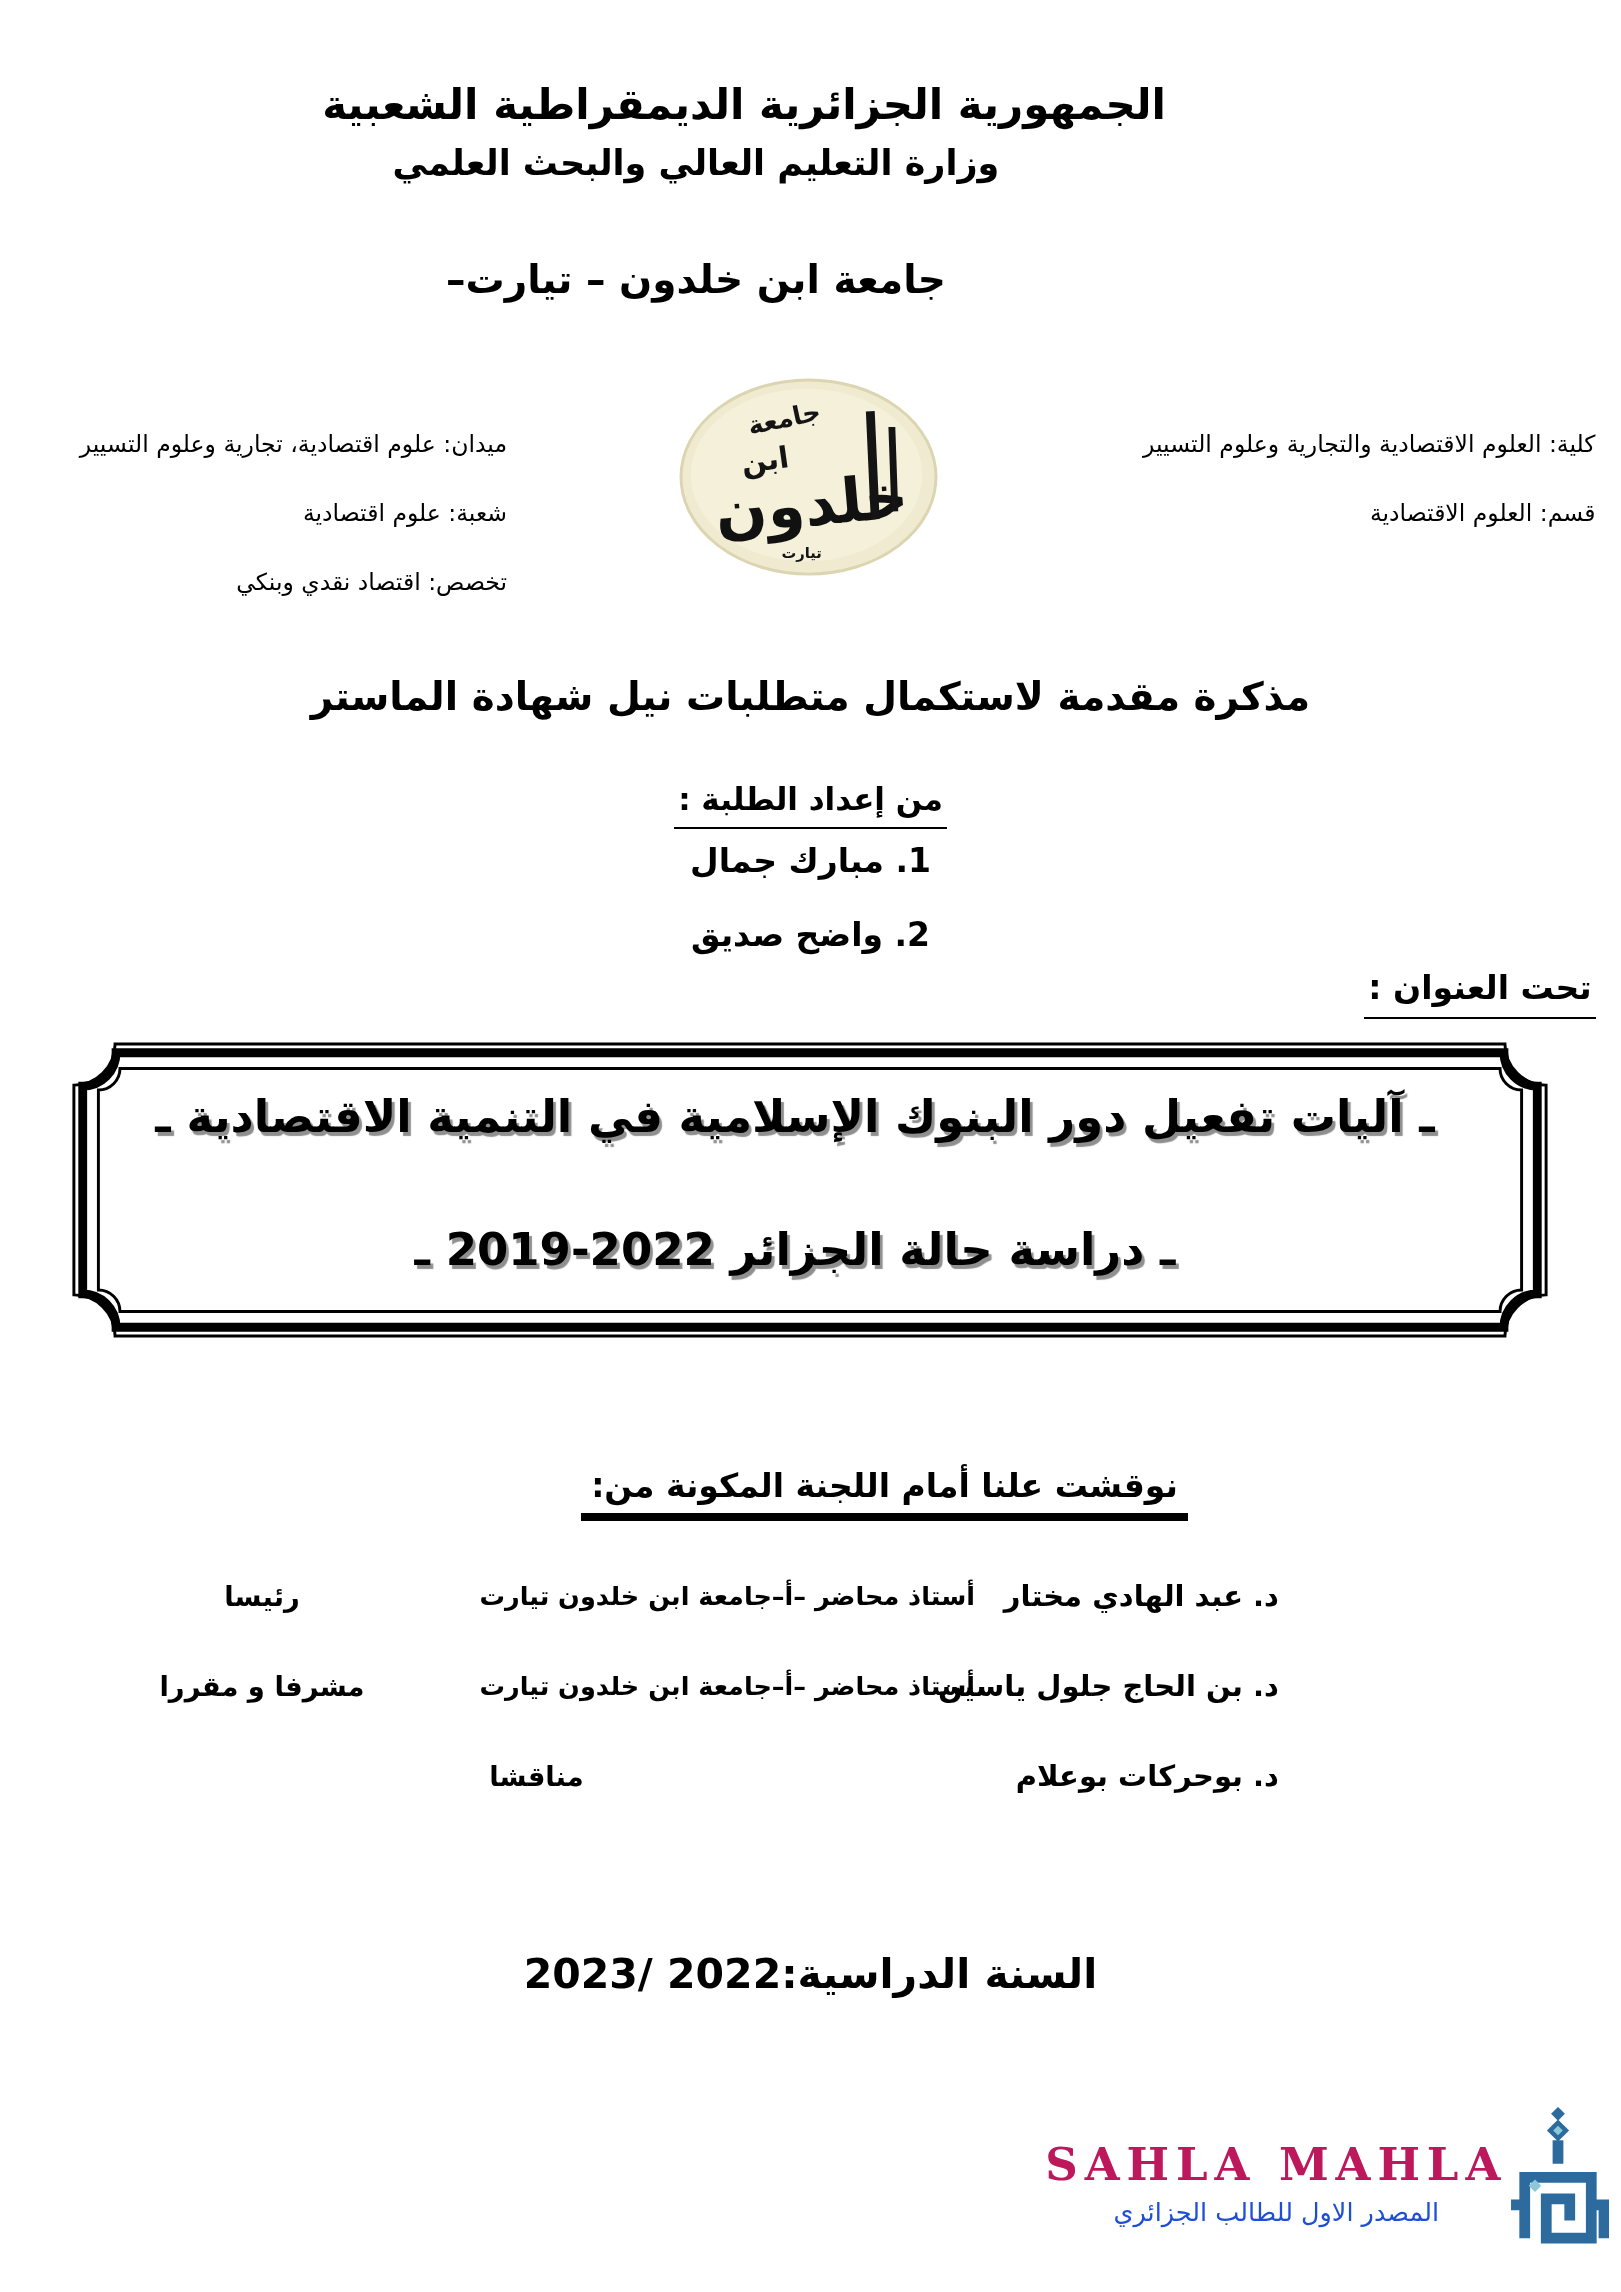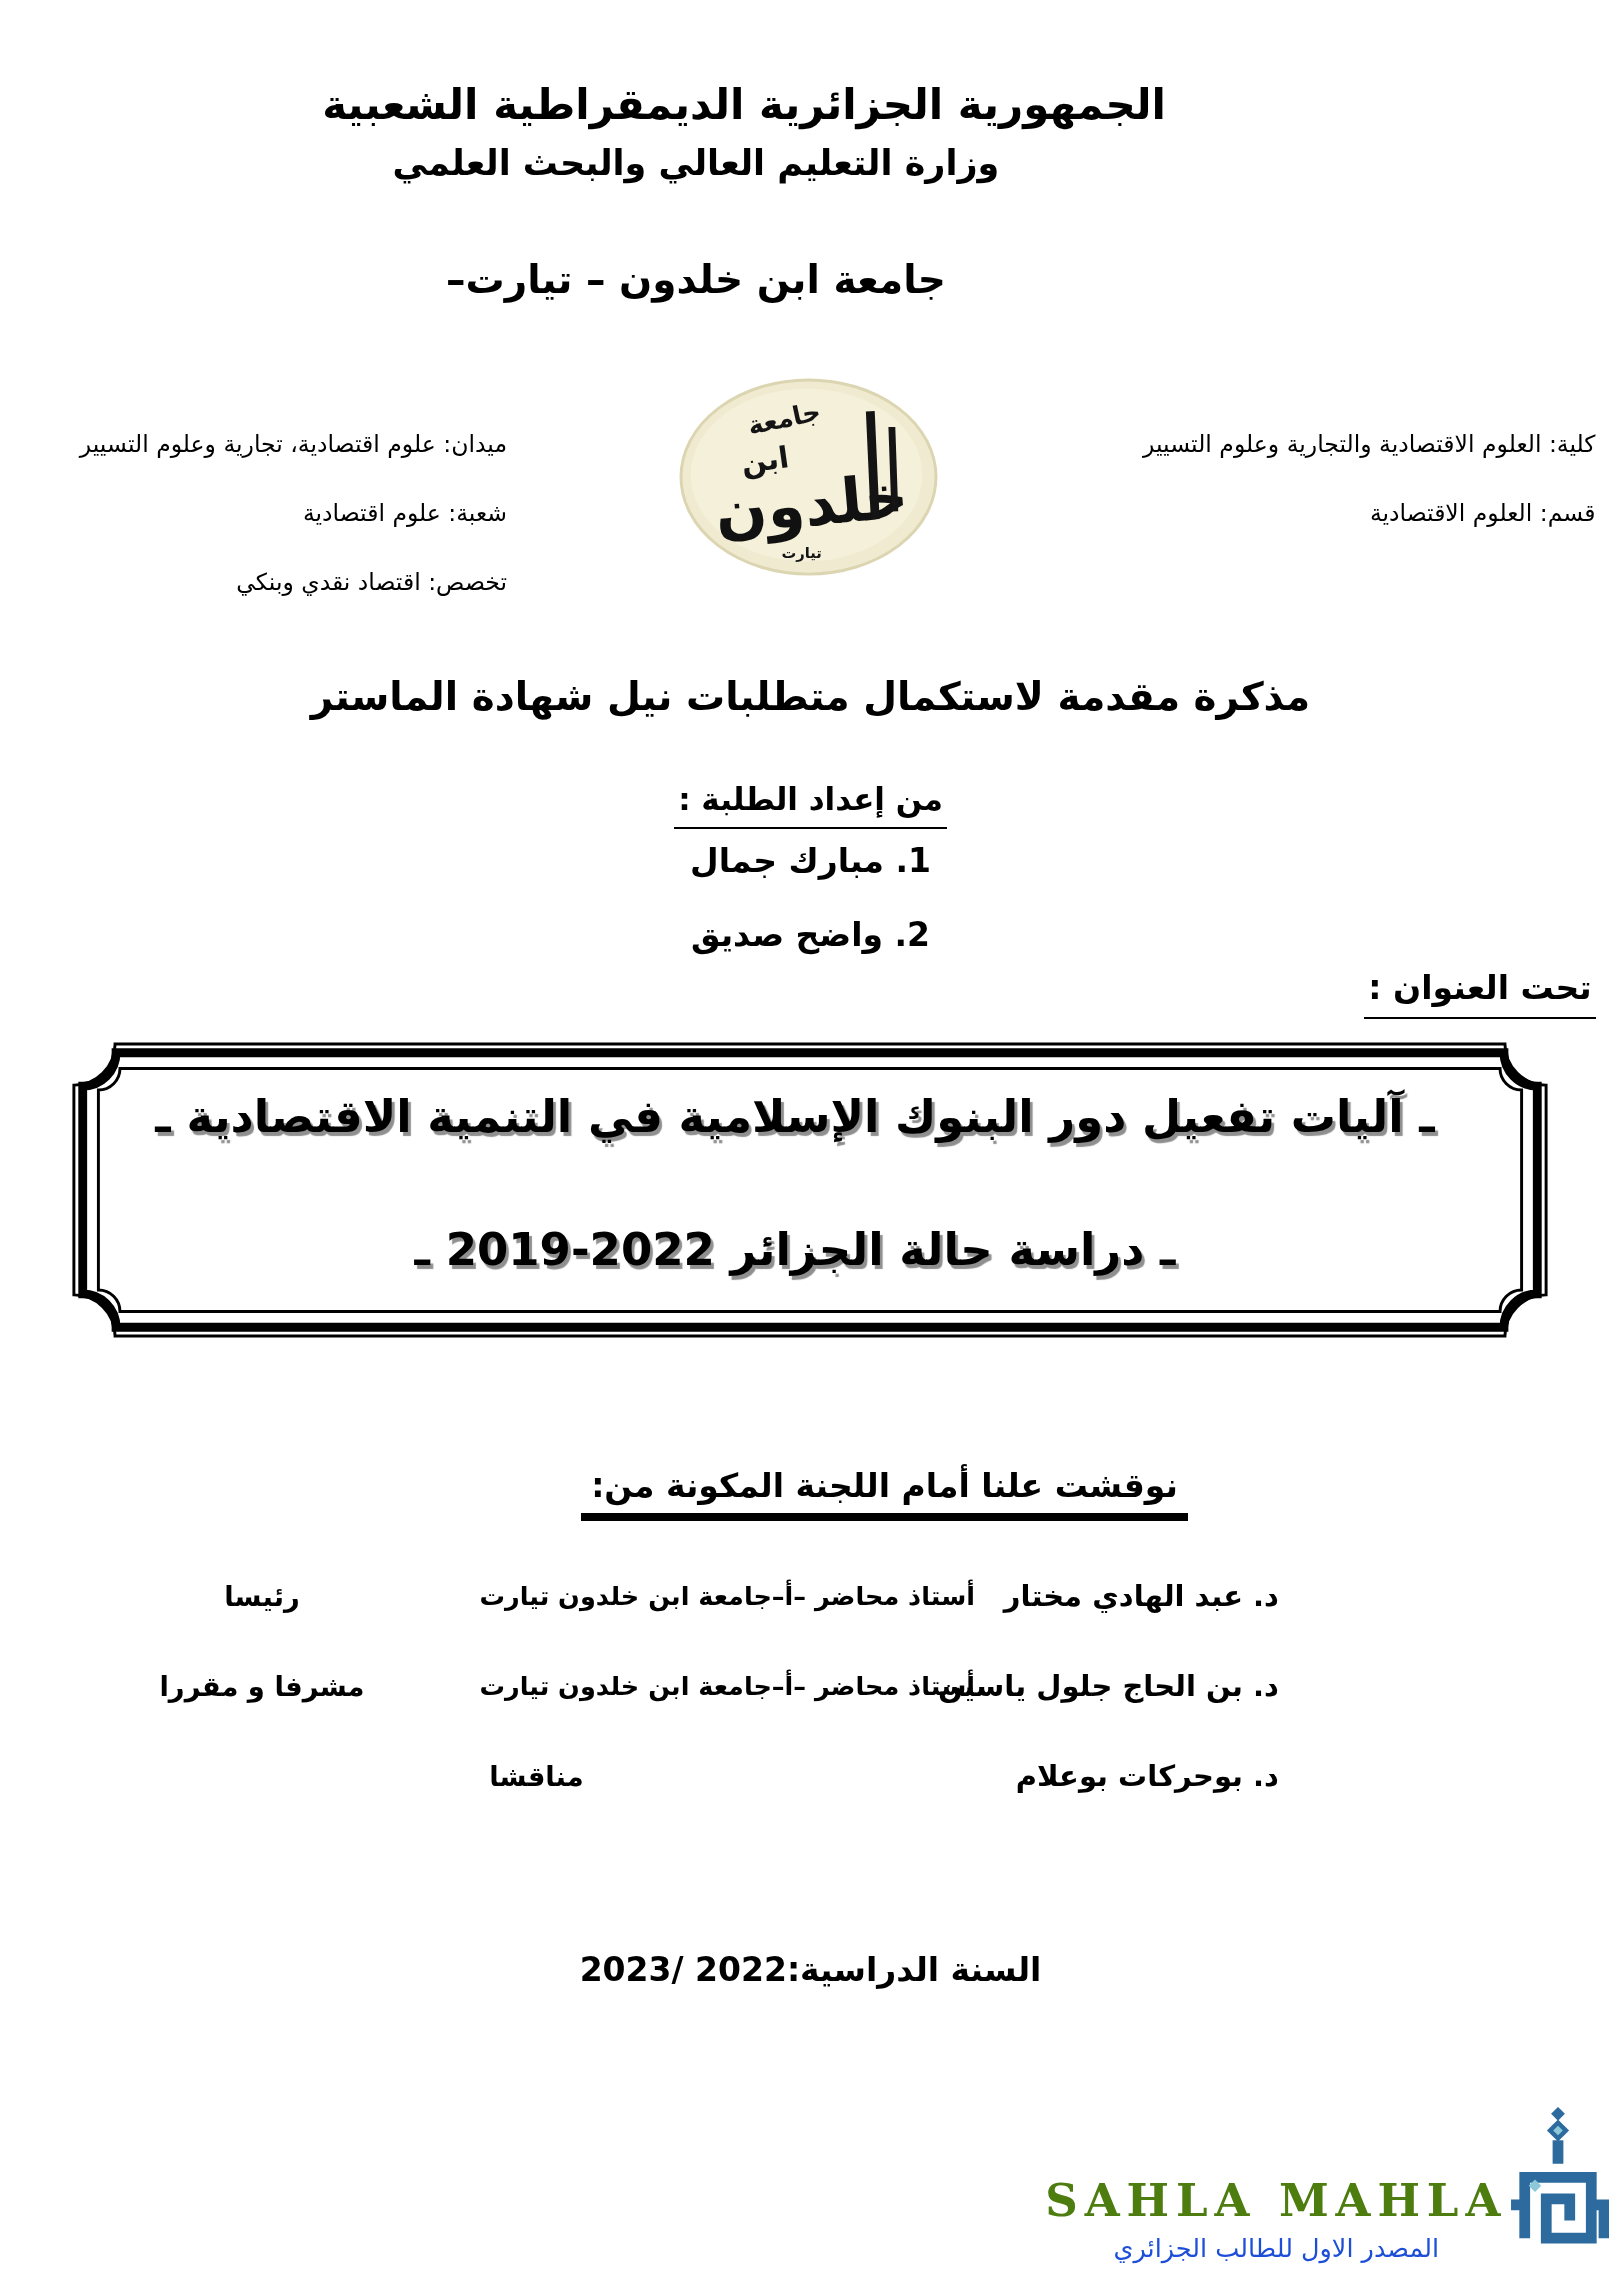--- a/index.html
+++ b/index.html
@@ -32,21 +32,21 @@
     text-shadow:2.9px 3.9px 1px #8f8f8f;white-space:nowrap;}
   .t1{top:1090px;} .t2{top:1223px;}
   
   .chead{top:1466px;font-size:33px;font-weight:bold;transform:translateX(74px);}
   .ctable{position:absolute;top:1551px;left:98px;width:1181px;}
   .crow{display:flex;height:90px;align-items:center;}
   .c-name{width:304px;text-align:right;font-size:29px;font-weight:bold;white-space:nowrap;}
   .c-grade{width:549px;text-align:right;font-size:25.5px;font-weight:bold;white-space:nowrap;}
   .c-role{flex:1;text-align:center;font-size:27.4px;font-weight:bold;white-space:nowrap;}
   
-  .year{top:1950px;font-size:33px;font-weight:bold;}
+  .year{top:1950px;font-size:41px;font-weight:bold;}
   
   .brand{position:absolute;top:2107px;right:11.8px;display:flex;align-items:flex-start;}
   .brand-text{padding-top:31px;text-align:center;margin-left:2px;}
   .brand-name{font-family:"DejaVu Serif",serif;font-weight:bold;font-size:45px;letter-spacing:6.9px;direction:ltr;white-space:nowrap;}
   .brand-tagline{font-size:25.5px;letter-spacing:2.9px;margin-top:5.9px;white-space:nowrap;}
   .seal{position:absolute;left:676px;top:376px;}
 </style>
 </head>
 <body>
 
@@ -137,19 +137,19 @@
       <rect x="48.5" y="20.5" width="7" height="7" transform="rotate(45 52 24)" fill="#8CC8D8"></rect>
       <g stroke="#2D6B9E" stroke-width="11" fill="none">
         <path d="M52 34 V58"></path>
         <path d="M18 134 V72 H86 V134 H40 V94 H64 V116"></path>
         <path d="M4 100 H18"></path>
         <path d="M86 100 H99 V134"></path>
       </g>
       <rect x="24" y="76" width="9" height="9" transform="rotate(45 28.5 80.5)" fill="#8CC8D8"></rect>
     </svg>
     <div class="brand-text">
-      <div class="brand-name" style="color: #4d7c0f; margin-top: 36px;">SAHLA MAHLA</div>
+      <div class="brand-name" style="color: #be185d;">SAHLA MAHLA</div>
       <div class="brand-tagline" style="color: #1d4ed8;">المصدر الاول للطالب الجزائري</div>
     </div>
   </div>
 
 </div>
 
 
 </body></html>

